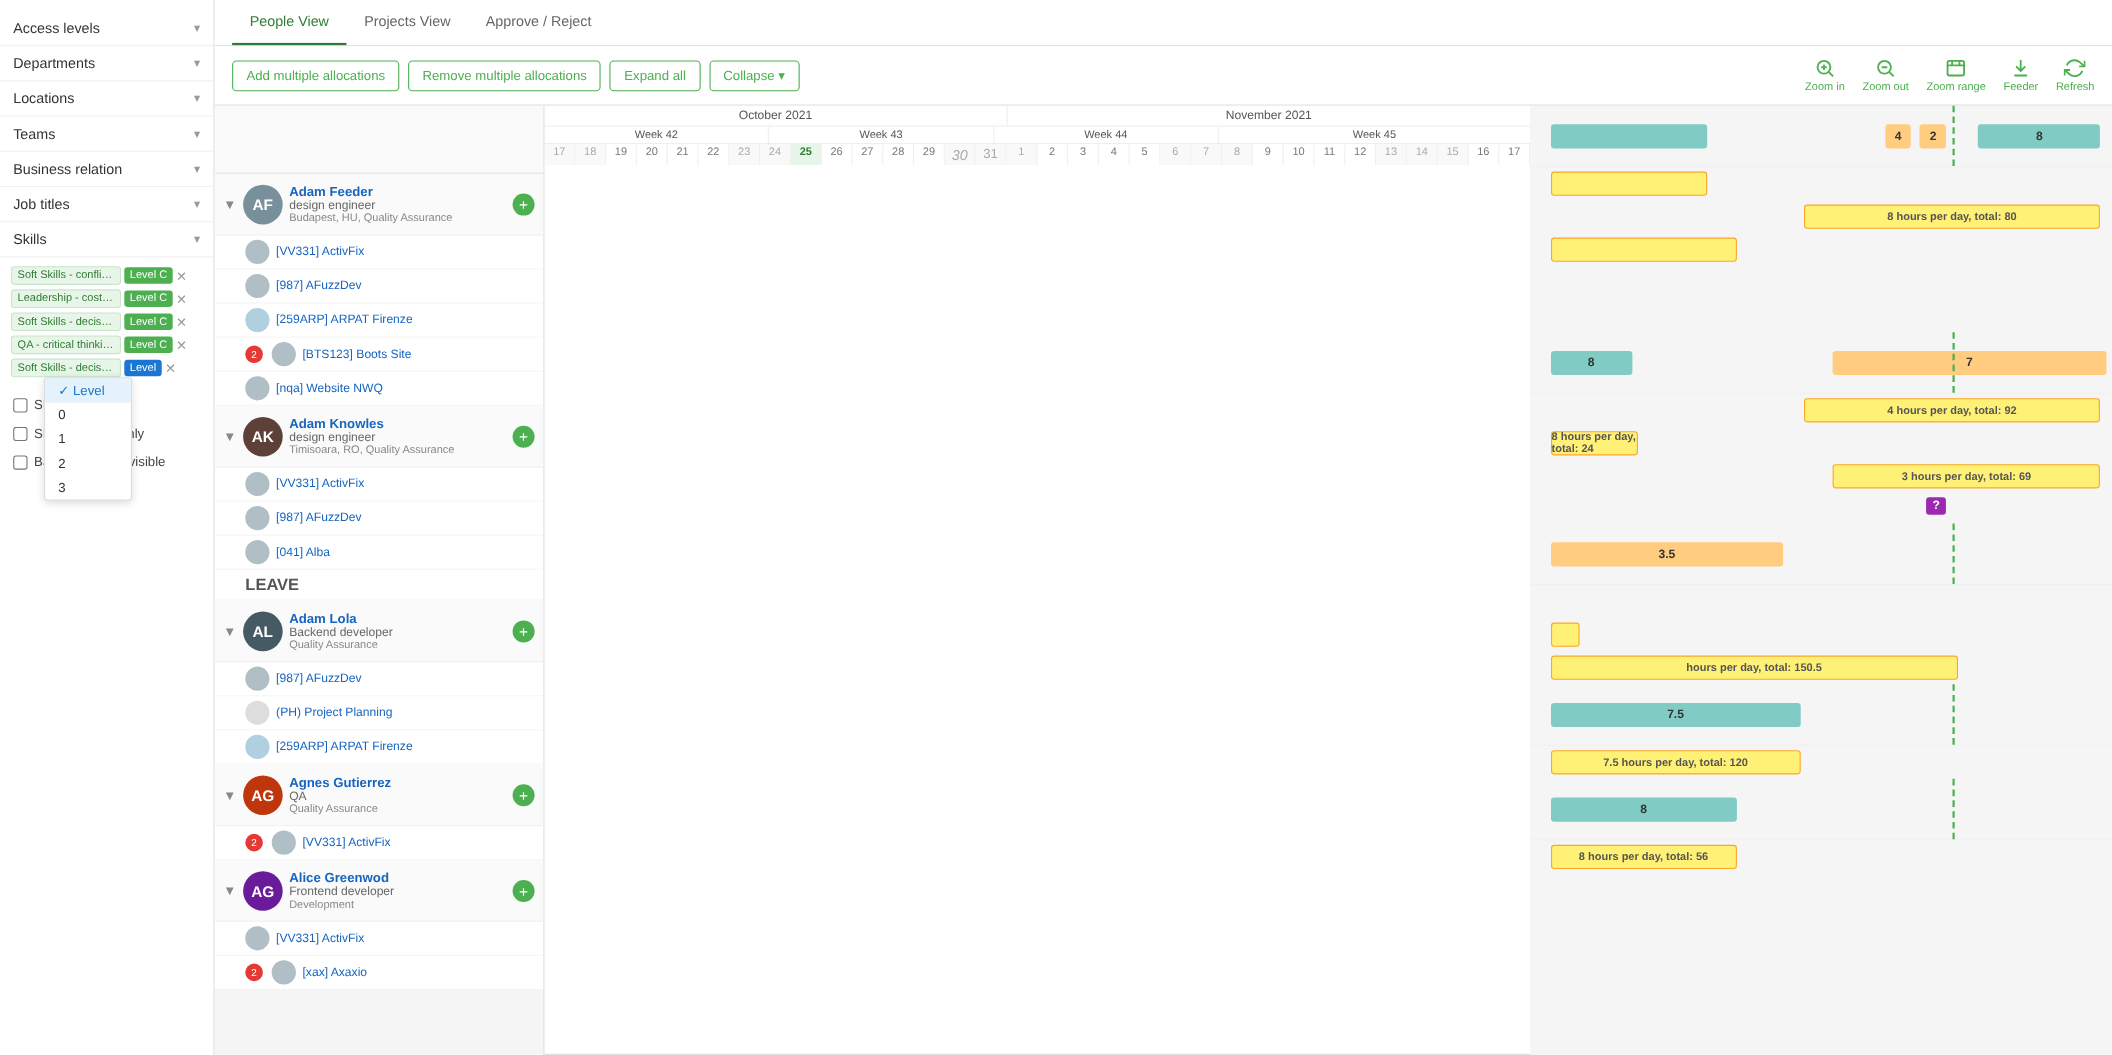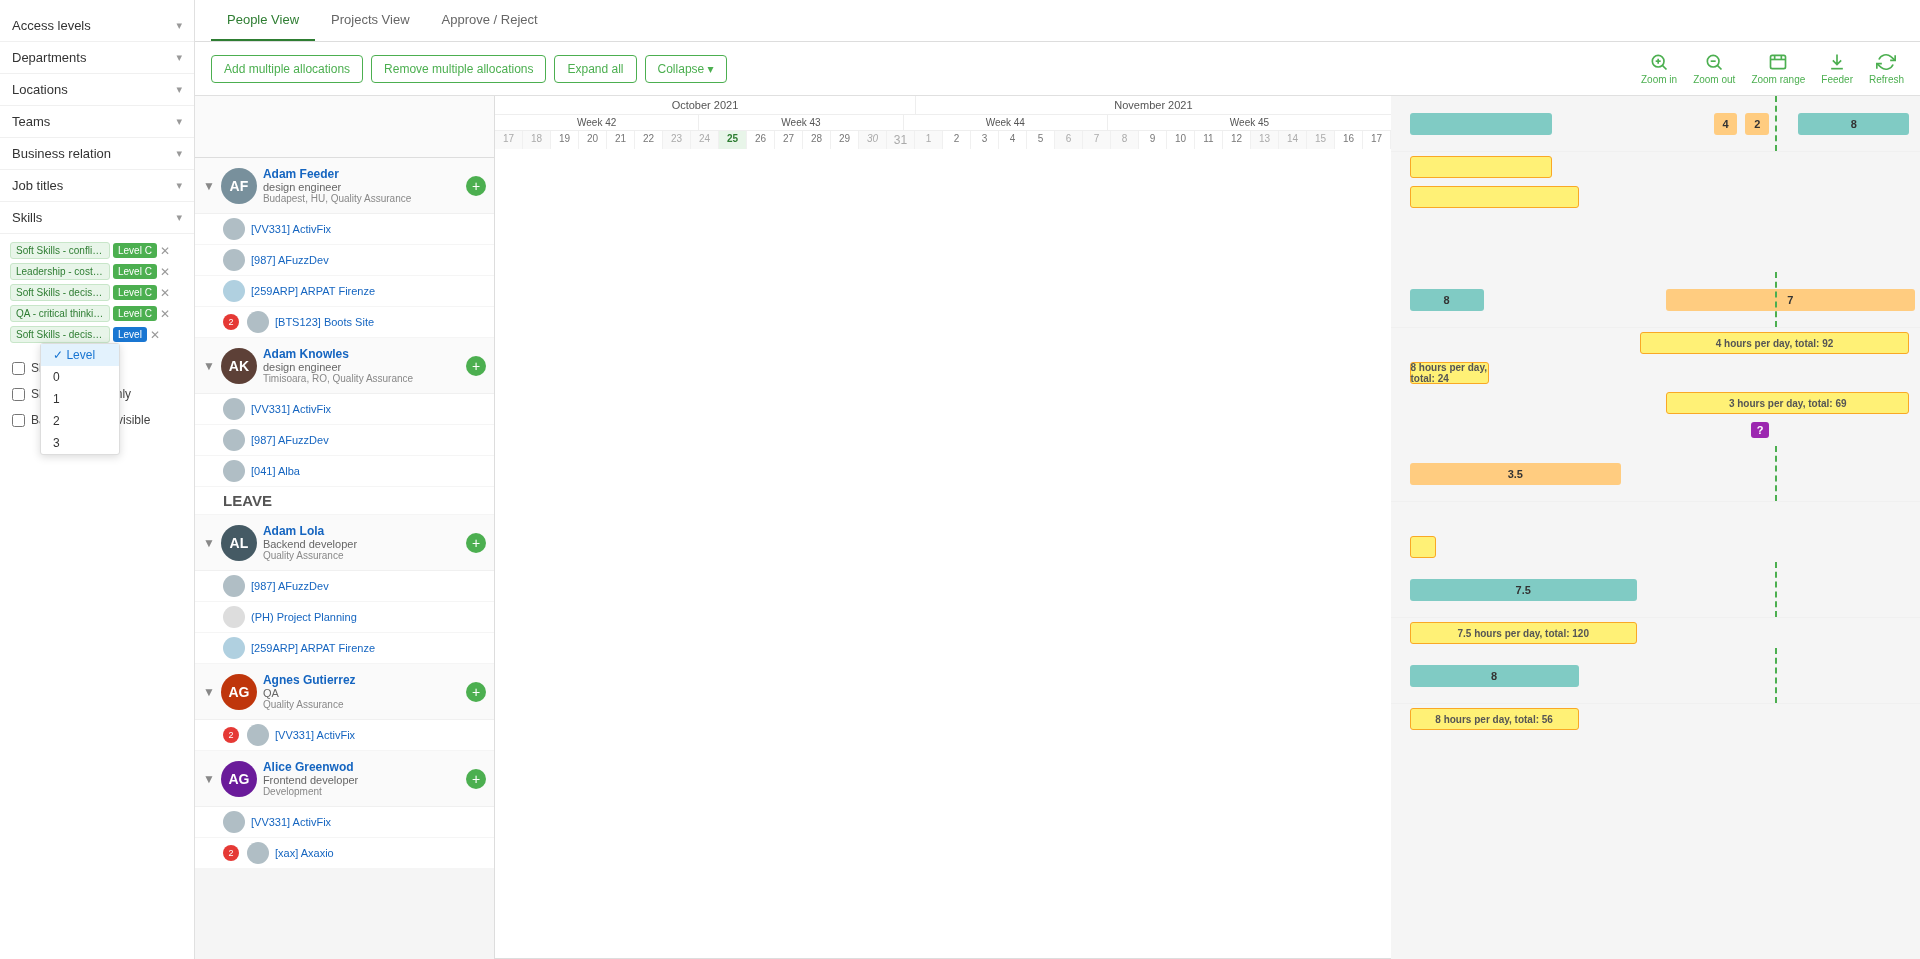--- a/index.html
+++ b/index.html
@@ -246,20 +246,24 @@
           </div>
           <div class="project-row">
             <div class="project-avatar" style="background:#b0d0e0;"></div>
             <span class="project-name">[259ARP] ARPAT Firenze</span>
           </div>
           <div class="project-row">
             <span class="badge-red">2</span>
             <div class="project-avatar" style="background:#b0bec5;"></div>
             <span class="project-name">[BTS123] Boots Site</span>
           </div>
+          <div class="project-row">
+            <div class="project-avatar" style="background:#b0bec5;"></div>
+            <span class="project-name">[nqa] Website NWQ</span>
+          </div>
         </div>
 
         <div class="person-group">
           <div class="person-header">
             <span class="expand-icon">▼</span>
             <div class="person-avatar" style="background:#5d4037;">AK</div>
             <div class="person-info">
               <div class="person-name">Adam Knowles</div>
               <div class="person-role">design engineer</div>
               <div class="person-location">Timisoara, RO, Quality Assurance</div>
@@ -373,21 +377,21 @@
                 <div style="flex: 1 1 0%; text-align: center; font-size: 10px; padding: 2px 0px; border-right: 1px solid rgb(240, 240, 240); min-width: 28px; color: rgb(119, 119, 119);">20</div>
                 <div style="flex: 1 1 0%; text-align: center; font-size: 10px; padding: 2px 0px; border-right: 1px solid rgb(240, 240, 240); min-width: 28px; color: rgb(119, 119, 119);">21</div>
                 <div style="flex: 1 1 0%; text-align: center; font-size: 10px; padding: 2px 0px; border-right: 1px solid rgb(240, 240, 240); min-width: 28px; color: rgb(119, 119, 119);">22</div>
                 <div style="flex: 1 1 0%; text-align: center; font-size: 10px; padding: 2px 0px; border-right: 1px solid rgb(240, 240, 240); min-width: 28px; background: rgb(249, 249, 249); color: rgb(170, 170, 170);">23</div>
                 <div style="flex: 1 1 0%; text-align: center; font-size: 10px; padding: 2px 0px; border-right: 1px solid rgb(240, 240, 240); min-width: 28px; background: rgb(249, 249, 249); color: rgb(170, 170, 170);">24</div>
                 <div style="flex: 1 1 0%; text-align: center; font-size: 10px; padding: 2px 0px; border-right: 1px solid rgb(240, 240, 240); min-width: 28px; background: rgb(232, 245, 233); color: rgb(46, 125, 50); font-weight: bold;">25</div>
                 <div style="flex: 1 1 0%; text-align: center; font-size: 10px; padding: 2px 0px; border-right: 1px solid rgb(240, 240, 240); min-width: 28px; color: rgb(119, 119, 119);">26</div>
                 <div style="flex: 1 1 0%; text-align: center; font-size: 10px; padding: 2px 0px; border-right: 1px solid rgb(240, 240, 240); min-width: 28px; color: rgb(119, 119, 119);">27</div>
                 <div style="flex: 1 1 0%; text-align: center; font-size: 10px; padding: 2px 0px; border-right: 1px solid rgb(240, 240, 240); min-width: 28px; color: rgb(119, 119, 119);">28</div>
                 <div style="flex: 1 1 0%; text-align: center; font-size: 10px; padding: 2px 0px; border-right: 1px solid rgb(240, 240, 240); min-width: 28px; color: rgb(119, 119, 119);">29</div>
-                <div style="flex: 1 1 0%; text-align: center; font-size: 10px; padding: 2px 0px; border-right: 1px solid rgb(240, 240, 240); min-width: 28px; background: rgb(249, 249, 249); color: rgb(170, 170, 170); font-style: italic;">30</div>
+                <div style="flex: 1 1 0%; text-align: center; font-size: 13px; padding: 2px 0px; border-right: 1px solid rgb(240, 240, 240); min-width: 28px; background: rgb(249, 249, 249); color: rgb(170, 170, 170); font-style: italic;">30</div>
                 <div style="flex: 1 1 0%; text-align: center; font-size: 12px; padding: 2px 0px; border-right: 1px solid rgb(240, 240, 240); min-width: 28px; background: rgb(249, 249, 249); color: rgb(170, 170, 170);">31</div>
                 <div style="flex: 1 1 0%; text-align: center; font-size: 10px; padding: 2px 0px; border-right: 1px solid rgb(240, 240, 240); min-width: 28px; background: rgb(249, 249, 249); color: rgb(170, 170, 170);">1</div>
                 <div style="flex: 1 1 0%; text-align: center; font-size: 10px; padding: 2px 0px; border-right: 1px solid rgb(240, 240, 240); min-width: 28px; color: rgb(119, 119, 119);">2</div>
                 <div style="flex: 1 1 0%; text-align: center; font-size: 10px; padding: 2px 0px; border-right: 1px solid rgb(240, 240, 240); min-width: 28px; color: rgb(119, 119, 119);">3</div>
                 <div style="flex: 1 1 0%; text-align: center; font-size: 10px; padding: 2px 0px; border-right: 1px solid rgb(240, 240, 240); min-width: 28px; color: rgb(119, 119, 119);">4</div>
                 <div style="flex: 1 1 0%; text-align: center; font-size: 10px; padding: 2px 0px; border-right: 1px solid rgb(240, 240, 240); min-width: 28px; color: rgb(119, 119, 119);">5</div>
                 <div style="flex: 1 1 0%; text-align: center; font-size: 10px; padding: 2px 0px; border-right: 1px solid rgb(240, 240, 240); min-width: 28px; background: rgb(249, 249, 249); color: rgb(170, 170, 170);">6</div>
                 <div style="flex: 1 1 0%; text-align: center; font-size: 10px; padding: 2px 0px; border-right: 1px solid rgb(240, 240, 240); min-width: 28px; background: rgb(249, 249, 249); color: rgb(170, 170, 170);">7</div>
                 <div style="flex: 1 1 0%; text-align: center; font-size: 10px; padding: 2px 0px; border-right: 1px solid rgb(240, 240, 240); min-width: 28px; background: rgb(249, 249, 249); color: rgb(170, 170, 170);">8</div>
                 <div style="flex: 1 1 0%; text-align: center; font-size: 10px; padding: 2px 0px; border-right: 1px solid rgb(240, 240, 240); min-width: 28px; color: rgb(119, 119, 119);">9</div>
@@ -415,20 +419,23 @@
 
               <div class="gantt-bar teal" style="left:77%; width:21%; top:17px;">8</div>
 
               <div style="position:absolute; top:0; bottom:0; left:72.5%; border-left:2px dashed #4caf50; pointer-events:none; z-index:5;"></div>
             </div>
 
             <div style="height:30px; border-bottom:1px solid #f5f5f5; position:relative;">
               <div class="gantt-bar yellow" style="left:3.5%; width:27%; top:4px;"></div>
             </div>
 
+            <div style="height:30px; border-bottom:1px solid #f5f5f5; position:relative;">
+              <div class="gantt-bar yellow" style="left:47%; width:51%; top:4px;">8 hours per day, total: 80</div>
+            </div>
 
             <div style="height:30px; border-bottom:1px solid #f5f5f5; position:relative;">
               <div class="gantt-bar yellow" style="left:3.5%; width:32%; top:4px;"></div>
             </div>
 
             <div style="height:30px; border-bottom:1px solid #f5f5f5; position:relative;"></div>
 
             <div style="height:30px; border-bottom:1px solid #f5f5f5; position:relative;"></div>
 
             <div style="height:56px; border-bottom:1px solid #f0f0f0; position:relative;">
@@ -457,20 +464,23 @@
               <div class="gantt-bar orange" style="left:3.5%; width:40%; top:17px;">3.5</div>
               <div style="position:absolute; top:0; bottom:0; left:72.5%; border-left:2px dashed #4caf50; pointer-events:none; z-index:5;"></div>
             </div>
 
             <div style="height:30px; border-bottom:1px solid #f5f5f5; position:relative;"></div>
 
             <div style="height:30px; border-bottom:1px solid #f5f5f5; position:relative;">
               <div class="gantt-bar yellow" style="left:3.5%; width:5%; top:4px;"></div>
             </div>
 
+            <div style="height:30px; border-bottom:1px solid #f5f5f5; position:relative;">
+              <div class="gantt-bar yellow" style="left:3.5%; width:70%; top:4px;">hours per day, total: 150.5</div>
+            </div>
 
             <div style="height:56px; border-bottom:1px solid #f0f0f0; position:relative;">
               <div class="gantt-bar teal" style="left:3.5%; width:43%; top:17px;">7.5</div>
               <div style="position:absolute; top:0; bottom:0; left:72.5%; border-left:2px dashed #4caf50; pointer-events:none; z-index:5;"></div>
             </div>
 
             <div style="height:30px; border-bottom:1px solid #f5f5f5; position:relative;">
               <div class="gantt-bar yellow" style="left:3.5%; width:43%; top:4px;">7.5 hours per day, total: 120</div>
             </div>
 

